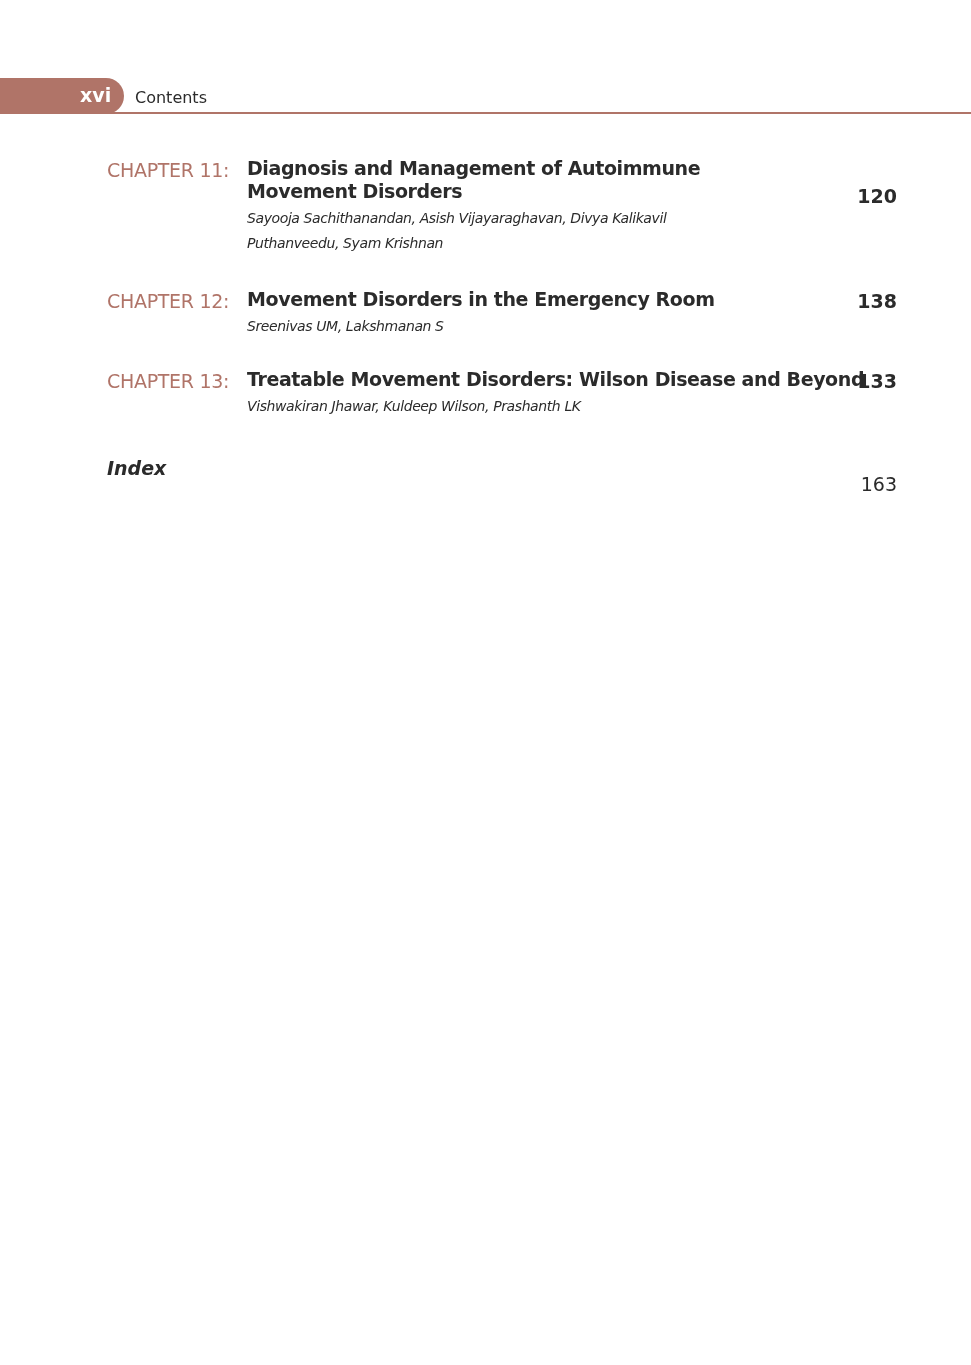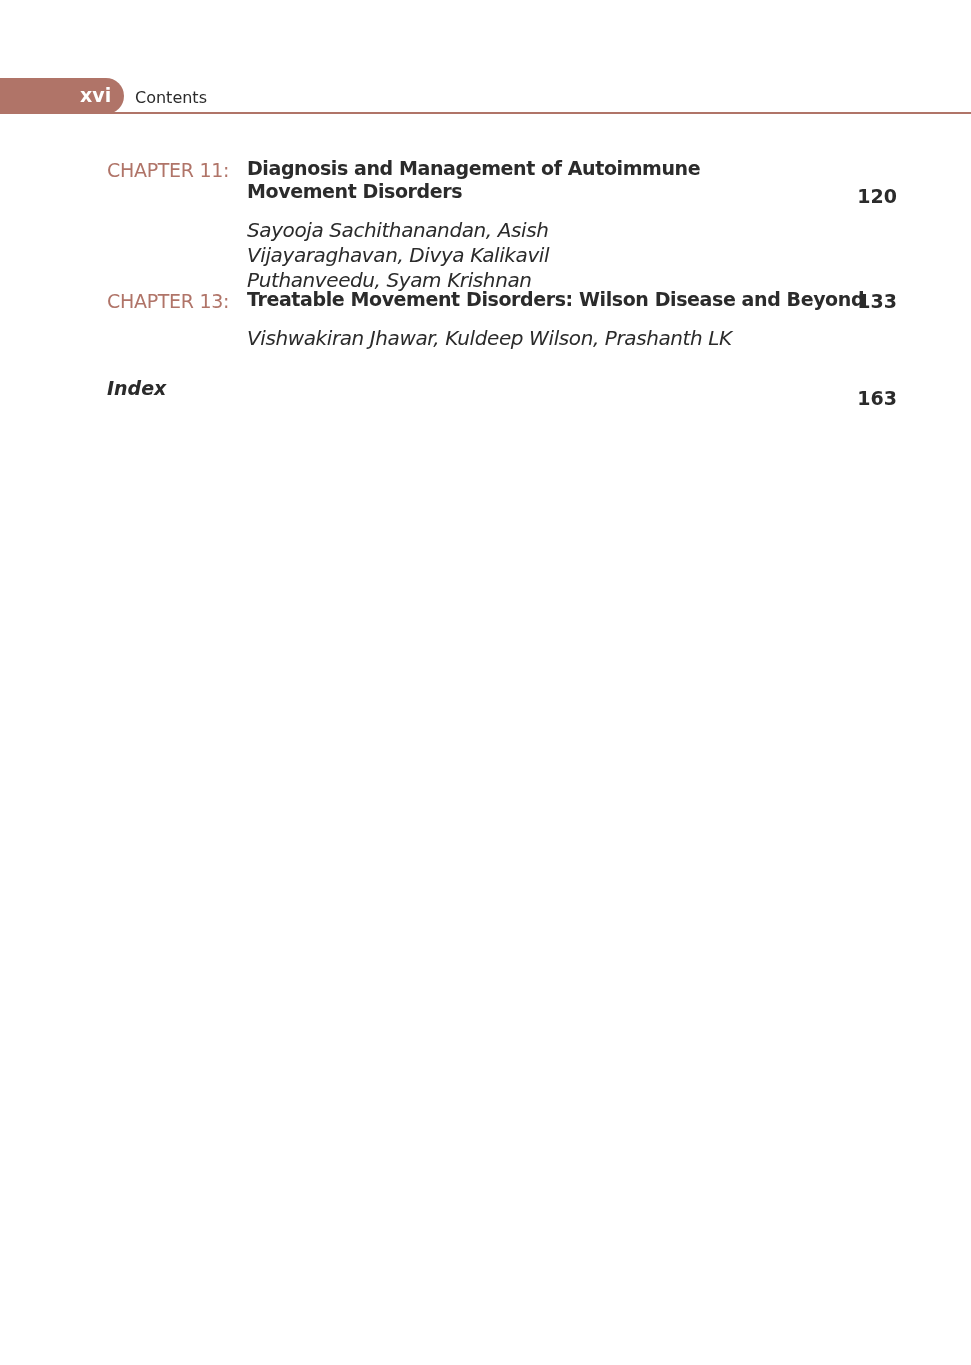--- a/index.html
+++ b/index.html
@@ -83,25 +83,25 @@
     }
     .chap-title {
       font-weight: bold;
       font-size: 19px;
       line-height: 23px;
       color: #2b2b2b;
       letter-spacing: -0.4px;
     }
     .chap-authors {
       font-style: italic;
-      font-size: 20px;
+      font-size: 14px;
       line-height: 25px;
       color: #2b2b2b;
       letter-spacing: -0.4px;
-      margin-top: 15px;
+      margin-top: 3px;
     }
     .chap-page {
       position: absolute;
       right: 0;
       font-weight: bold;
       font-size: 19px;
       line-height: 26px;
       color: #2b2b2b;
     }
     .entry-11 { height: 131px; }
@@ -117,22 +117,22 @@
     .index-label {
       font-weight: bold;
       font-style: italic;
       font-size: 19px;
       line-height: 26px;
       color: #2b2b2b;
     }
     .index-page {
       position: absolute;
       right: 0;
-      top: 10px;
-      font-weight: bold;
+      top: 16px;
+      font-weight: normal;
       font-size: 19px;
       line-height: 26px;
       color: #2b2b2b;
     }
   </style>
 </head>
 <body>
 
 <div class="header">
   <div class="header-tab">
@@ -146,20 +146,28 @@
 
   <div class="entry entry-11">
     <div class="chap-label">CHAPTER 11:</div>
     <div class="chap-body">
       <div class="chap-title" style="width:560px;">Diagnosis and Management of Autoimmune Movement Disorders</div>
       <div class="chap-authors" style="width:420px;">Sayooja Sachithanandan, Asish Vijayaraghavan, Divya Kalikavil Puthanveedu, Syam Krishnan</div>
     </div>
     <div class="chap-page">120</div>
   </div>
 
+  <div class="entry entry-12">
+    <div class="chap-label">CHAPTER 12:</div>
+    <div class="chap-body">
+      <div class="chap-title">Movement Disorders in the Emergency Room</div>
+      <div class="chap-authors">Sreenivas UM, Lakshmanan S</div>
+    </div>
+    <div class="chap-page">138</div>
+  </div>
 
   <div class="entry entry-13">
     <div class="chap-label">CHAPTER 13:</div>
     <div class="chap-body">
       <div class="chap-title" style="white-space:nowrap;">Treatable Movement Disorders: Wilson Disease and Beyond</div>
       <div class="chap-authors">Vishwakiran Jhawar, Kuldeep Wilson, Prashanth LK</div>
     </div>
     <div class="chap-page">133</div>
   </div>
 

